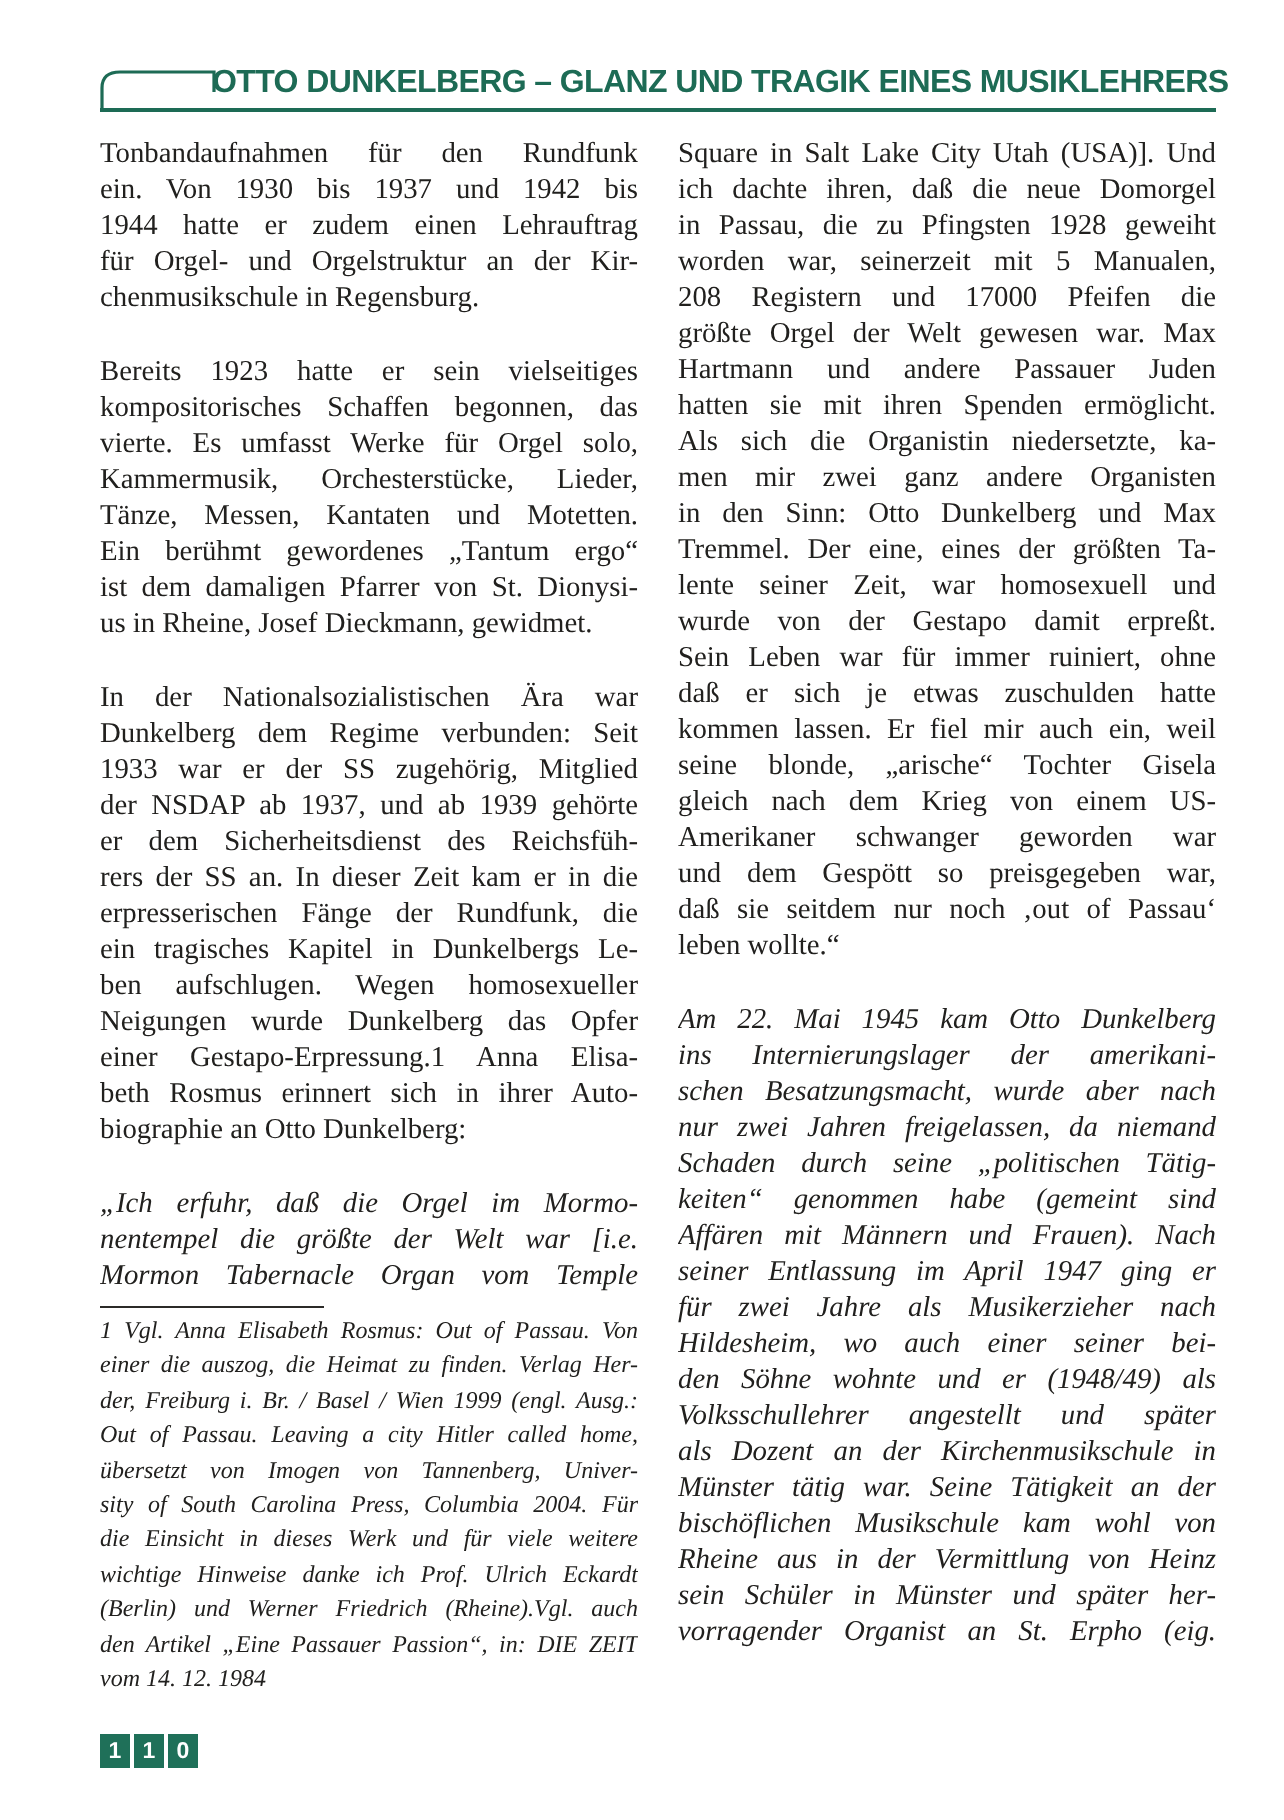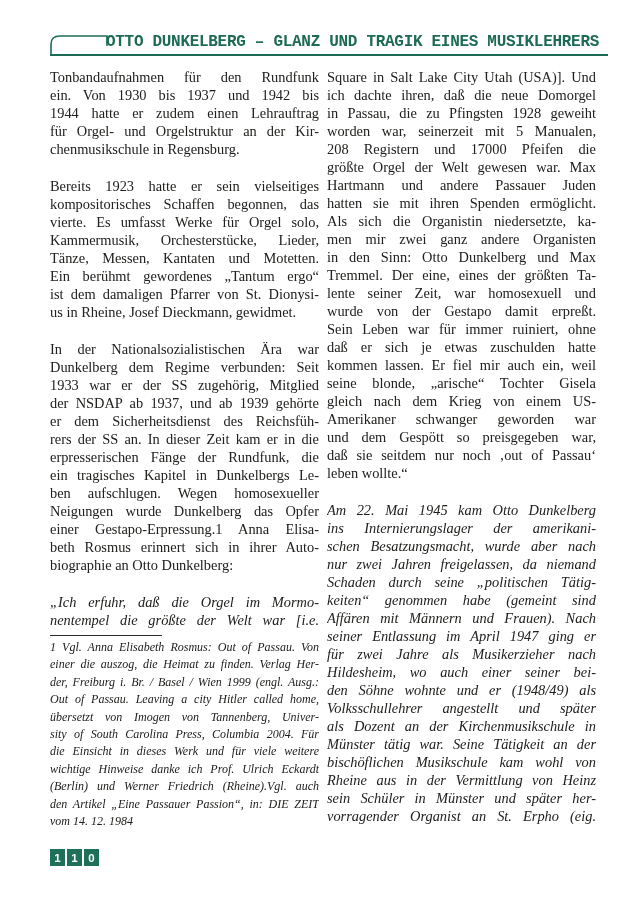--- a/index.html
+++ b/index.html
@@ -8,27 +8,27 @@
     font-family:"Liberation Serif","DejaVu Serif",serif;
     color:#21201e;overflow:hidden;
   }
   .page{padding:24px 34px 0 50px;box-sizing:border-box;width:642px;height:910px;position:relative;}
 
   
   .header{position:relative;height:30px;border-bottom:2px solid #1d6b55;}
   .ornament{position:absolute;left:0;bottom:-2px;}
   .title{
     position:absolute;left:56px;bottom:3px;
-    font-family:Liberation Mono, monospace;
+    font-family:Liberation Sans, sans-serif;
     font-weight:bold;font-size:16px;letter-spacing:-0.3px;
     color:#1d6b55;white-space:nowrap;
   }
 
   
-  .columns{display:flex;gap:8px;margin-top:12px;}
+  .columns{display:flex;gap:20px;margin-top:12px;}
   .col{width:269px;flex:none;}
   .para{margin:0 0 19px 0;}
   .para:last-child{margin-bottom:6px;font-style:italic;}
   .jline{
     font-size:14.4px;line-height:18px;height:18px;overflow:hidden;
     text-align:justify;text-align-last:justify;text-justify:inter-word;
   }
   .jline.endline{text-align-last:left;}
 
   
@@ -88,20 +88,21 @@
             <div class="jline">ein tragisches Kapitel in Dunkelbergs Le-</div>
             <div class="jline">ben aufschlugen. Wegen homosexueller</div>
             <div class="jline">Neigungen wurde Dunkelberg das Opfer</div>
             <div class="jline">einer Gestapo-Erpressung.1 Anna Elisa-</div>
             <div class="jline">beth Rosmus erinnert sich in ihrer Auto-</div>
             <div class="jline endline">biographie an Otto Dunkelberg:</div>
           </div>
           <div class="para">
             <div class="jline">„Ich erfuhr, daß die Orgel im Mormo-</div>
             <div class="jline">nentempel die größte der Welt war [i.e.</div>
+            <div class="jline">Mormon Tabernacle Organ vom Temple</div>
           </div>
         </div>
       <div class="footnote">
         <hr class="fn-sep">
         <div>
             <div class="para">
               <div class="jline">1 Vgl. Anna Elisabeth Rosmus: Out of Passau. Von</div>
               <div class="jline">einer die auszog, die Heimat zu finden. Verlag Her-</div>
               <div class="jline">der, Freiburg i. Br. / Basel / Wien 1999 (engl. Ausg.:</div>
               <div class="jline">Out of Passau. Leaving a city Hitler called home,</div>

